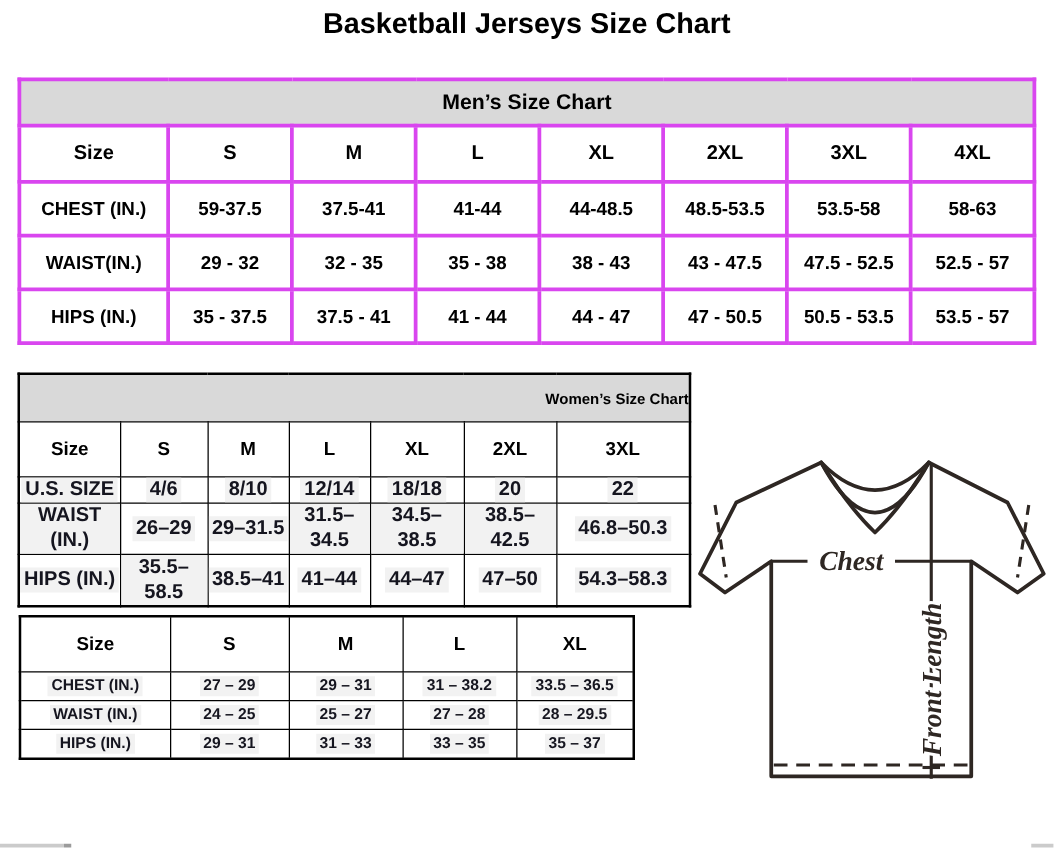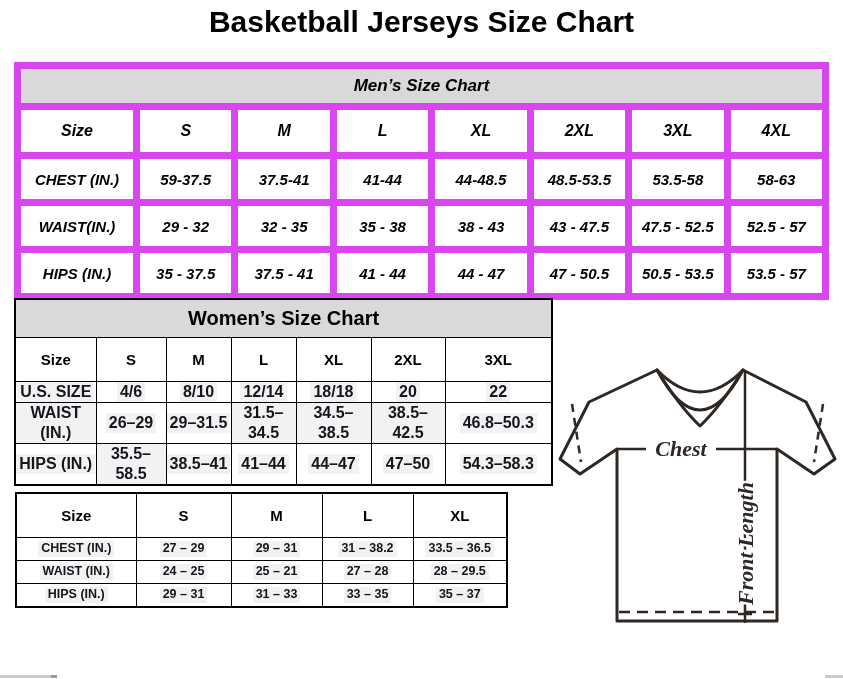--- a/index.html
+++ b/index.html
@@ -1,35 +1,35 @@
 <!DOCTYPE html>
 <html><head>
 <meta charset="utf-8">
 <style>
   html,body{margin:0;padding:0;background:#fff;}
   .page{position:relative;width:843px;height:679px;background:#fff;overflow:hidden;
         font-family:"Liberation Sans",sans-serif;}
   .title{position:absolute;top:5px;left:0;width:100%;margin:0;text-align:center;
-         font-size:30px;font-weight:bold;color:#000;}
+         font-size:23px;font-weight:bold;color:#000;}
 
   table.tbl{position:absolute;border-collapse:collapse;table-layout:fixed;background:#fff;
             border:2px solid #000;}
   .tbl td{text-align:center;vertical-align:middle;font-weight:bold;padding:0;overflow:hidden;}
 
   
   .men{left:14px;top:62px;width:815px;}
-  .men td{border:7px solid #d946ef;color:#000;font-style:italic;}
+  .men td{border:3px solid #d946ef;color:#000;}
   .men tr.hdr td{background:#d9d9d9;height:34px;font-size:17px;}
   .men tr.cols td{height:42px;font-size:16px;}
   .men tr.r td{height:40px;font-size:15px;}
 
   
   .women,.youth{border:2px solid #000;}
   .women td,.youth td{border:1px solid #000;color:#15151f;}
-  .women tr.hdr td,.youth tr.hdr td{background:#d9d9d9;height:37px;font-size:20px;color:#000;}
+  .women tr.hdr td,.youth tr.hdr td{background:#d9d9d9;height:37px;font-size:12px;color:#000;text-align:right;}
   .women tr.cols td,.youth tr.cols td{height:43px;font-size:15px;color:#000;}
   .women tr.r td{height:20px;font-size:16px;}
   .youth tr.r td{height:22px;font-size:12.5px;}
   .women{left:14px;top:298px;width:539px;}
   .youth{left:15px;top:492px;width:493px;}
   .hl{background:#f2f2f2;padding:0 3px;display:inline-block;line-height:1.25;}
 
   
   .jersey{position:absolute;left:557px;top:362px;width:281px;height:278px;}
   .meas-label{font-family:"Liberation Serif","DejaVu Serif",serif;font-style:italic;
@@ -178,21 +178,21 @@
     <tr class="r">
       <td><span class="hl">CHEST (IN.)</span></td>
       <td><span class="hl">27 – 29</span></td>
       <td><span class="hl">29 – 31</span></td>
       <td><span class="hl">31 – 38.2</span></td>
       <td><span class="hl">33.5 – 36.5</span></td>
     </tr>
     <tr class="r">
       <td><span class="hl">WAIST (IN.)</span></td>
       <td><span class="hl">24 – 25</span></td>
-      <td><span class="hl">25 – 21</span></td>
+      <td><span class="hl">25 – 27</span></td>
       <td><span class="hl">27 – 28</span></td>
       <td><span class="hl">28 – 29.5</span></td>
     </tr>
     <tr class="r">
       <td><span class="hl">HIPS (IN.)</span></td>
       <td><span class="hl">29 – 31</span></td>
       <td><span class="hl">31 – 33</span></td>
       <td><span class="hl">33 – 35</span></td>
       <td><span class="hl">35 – 37</span></td>
     </tr>

